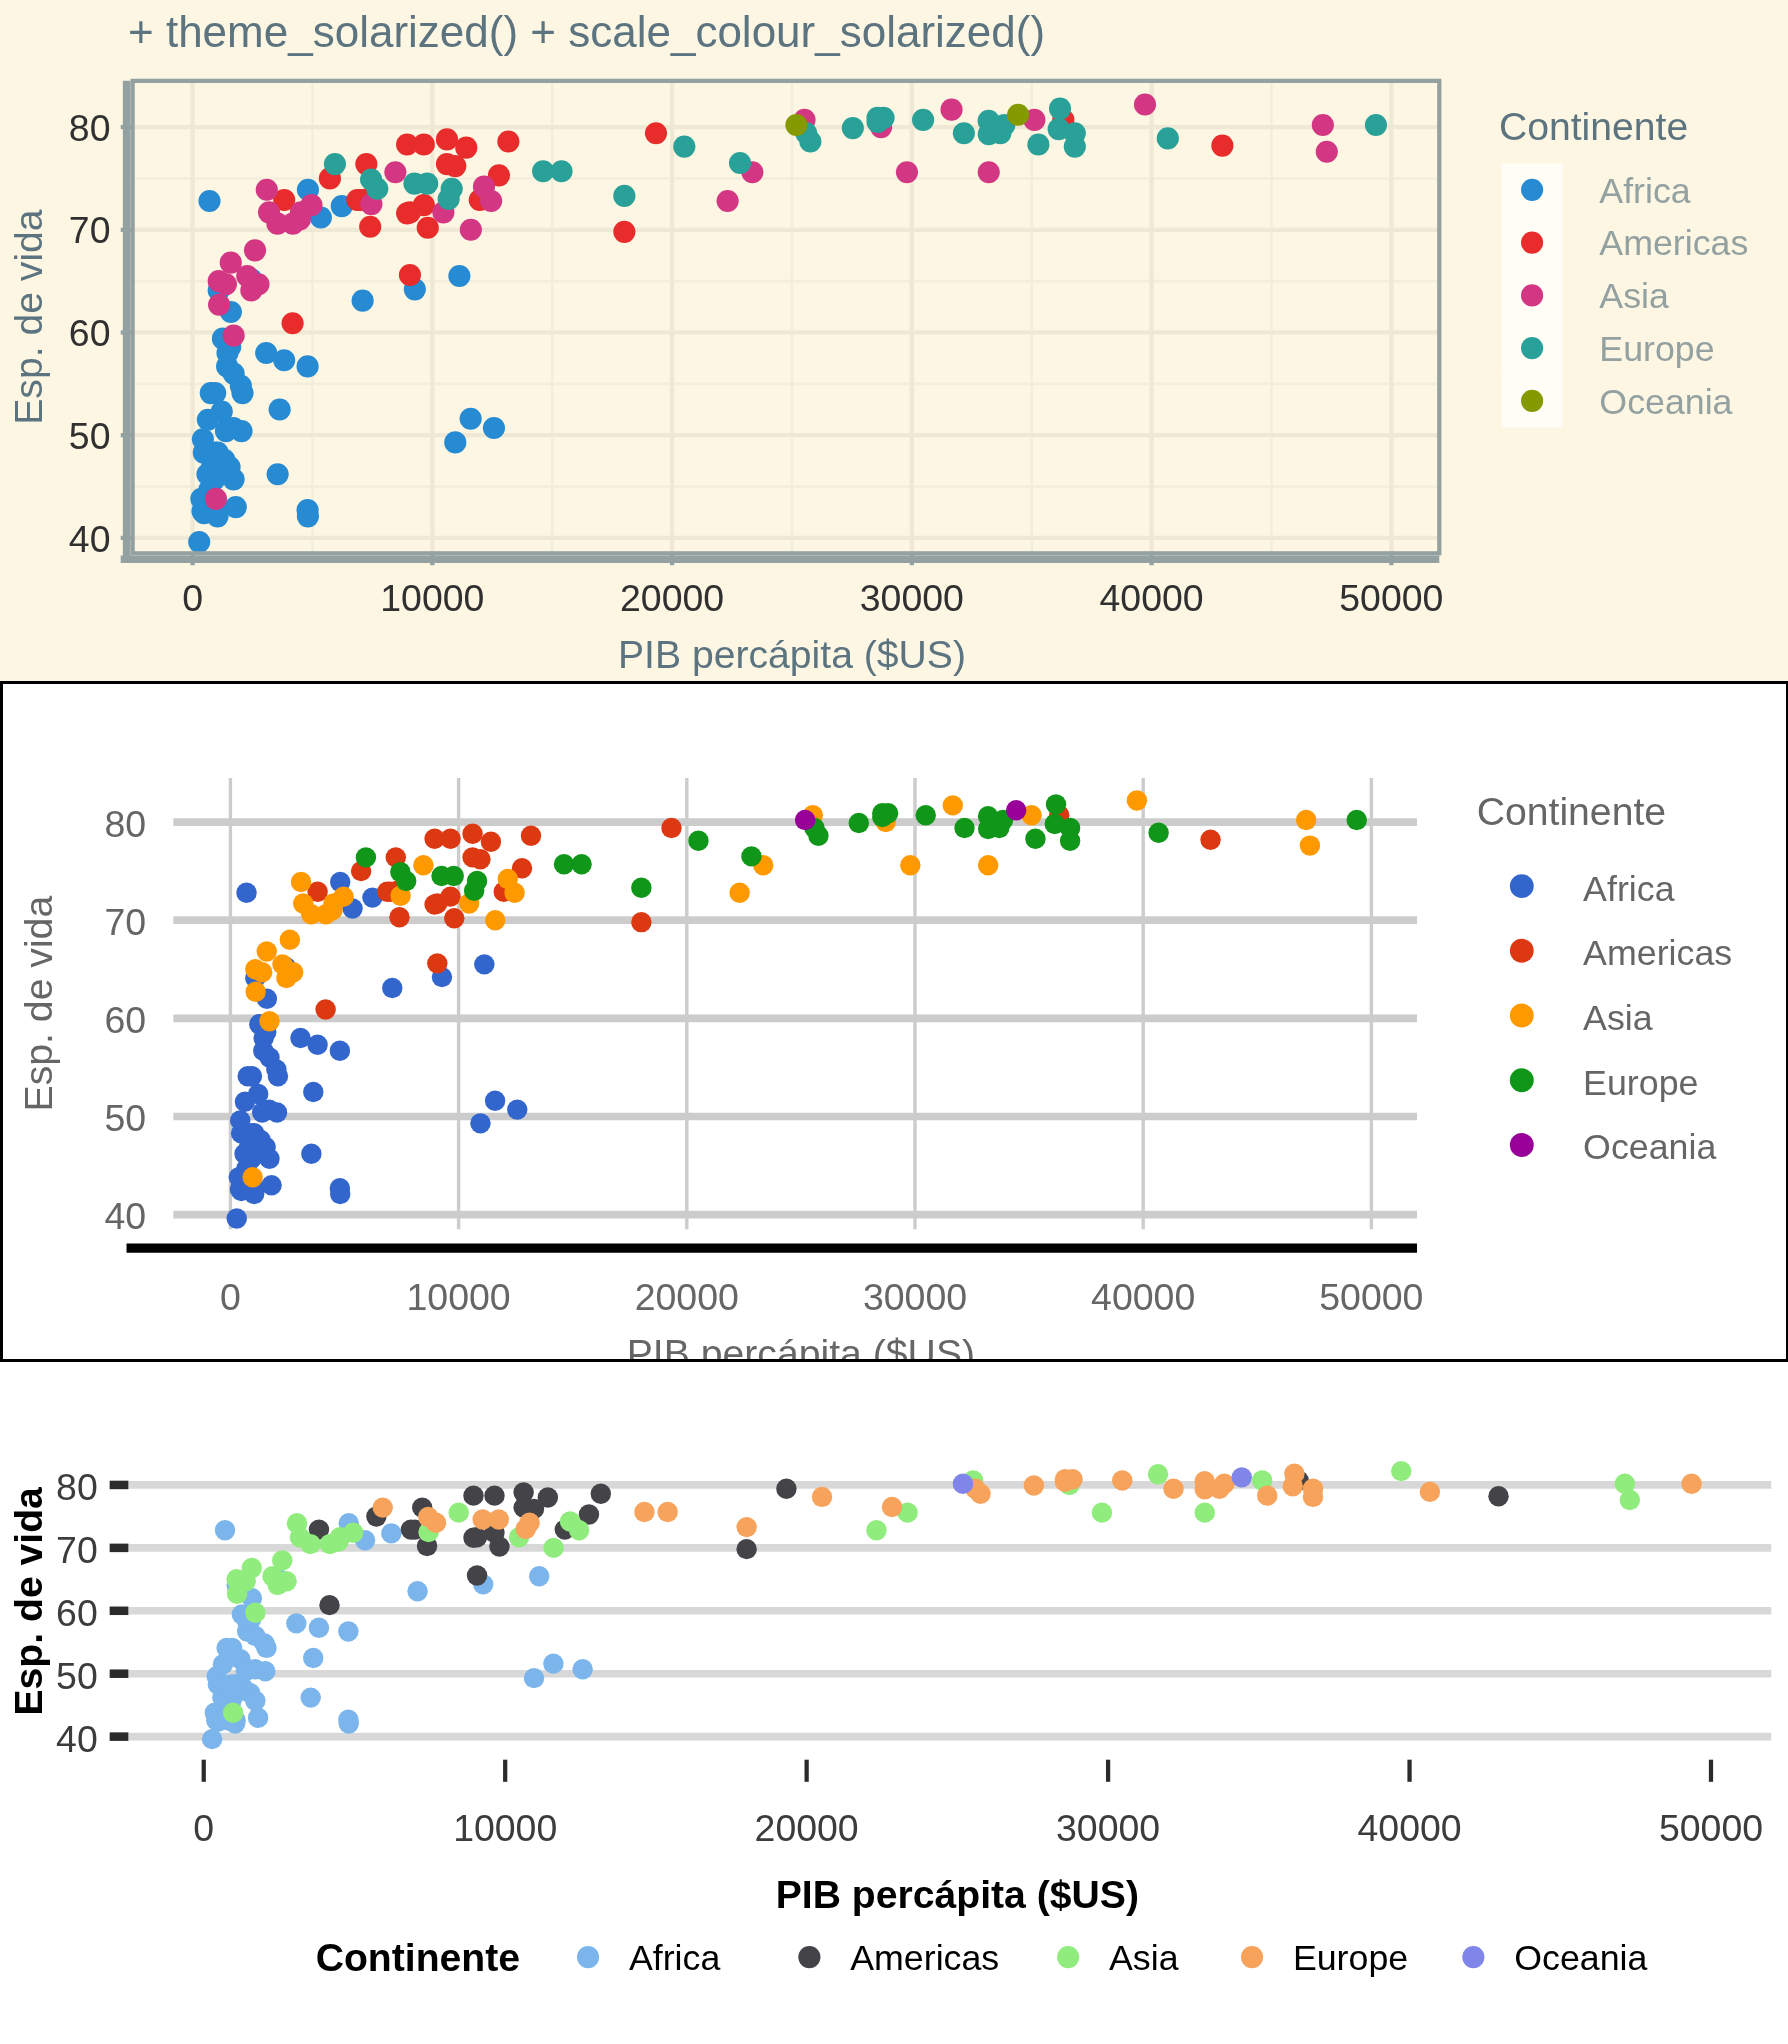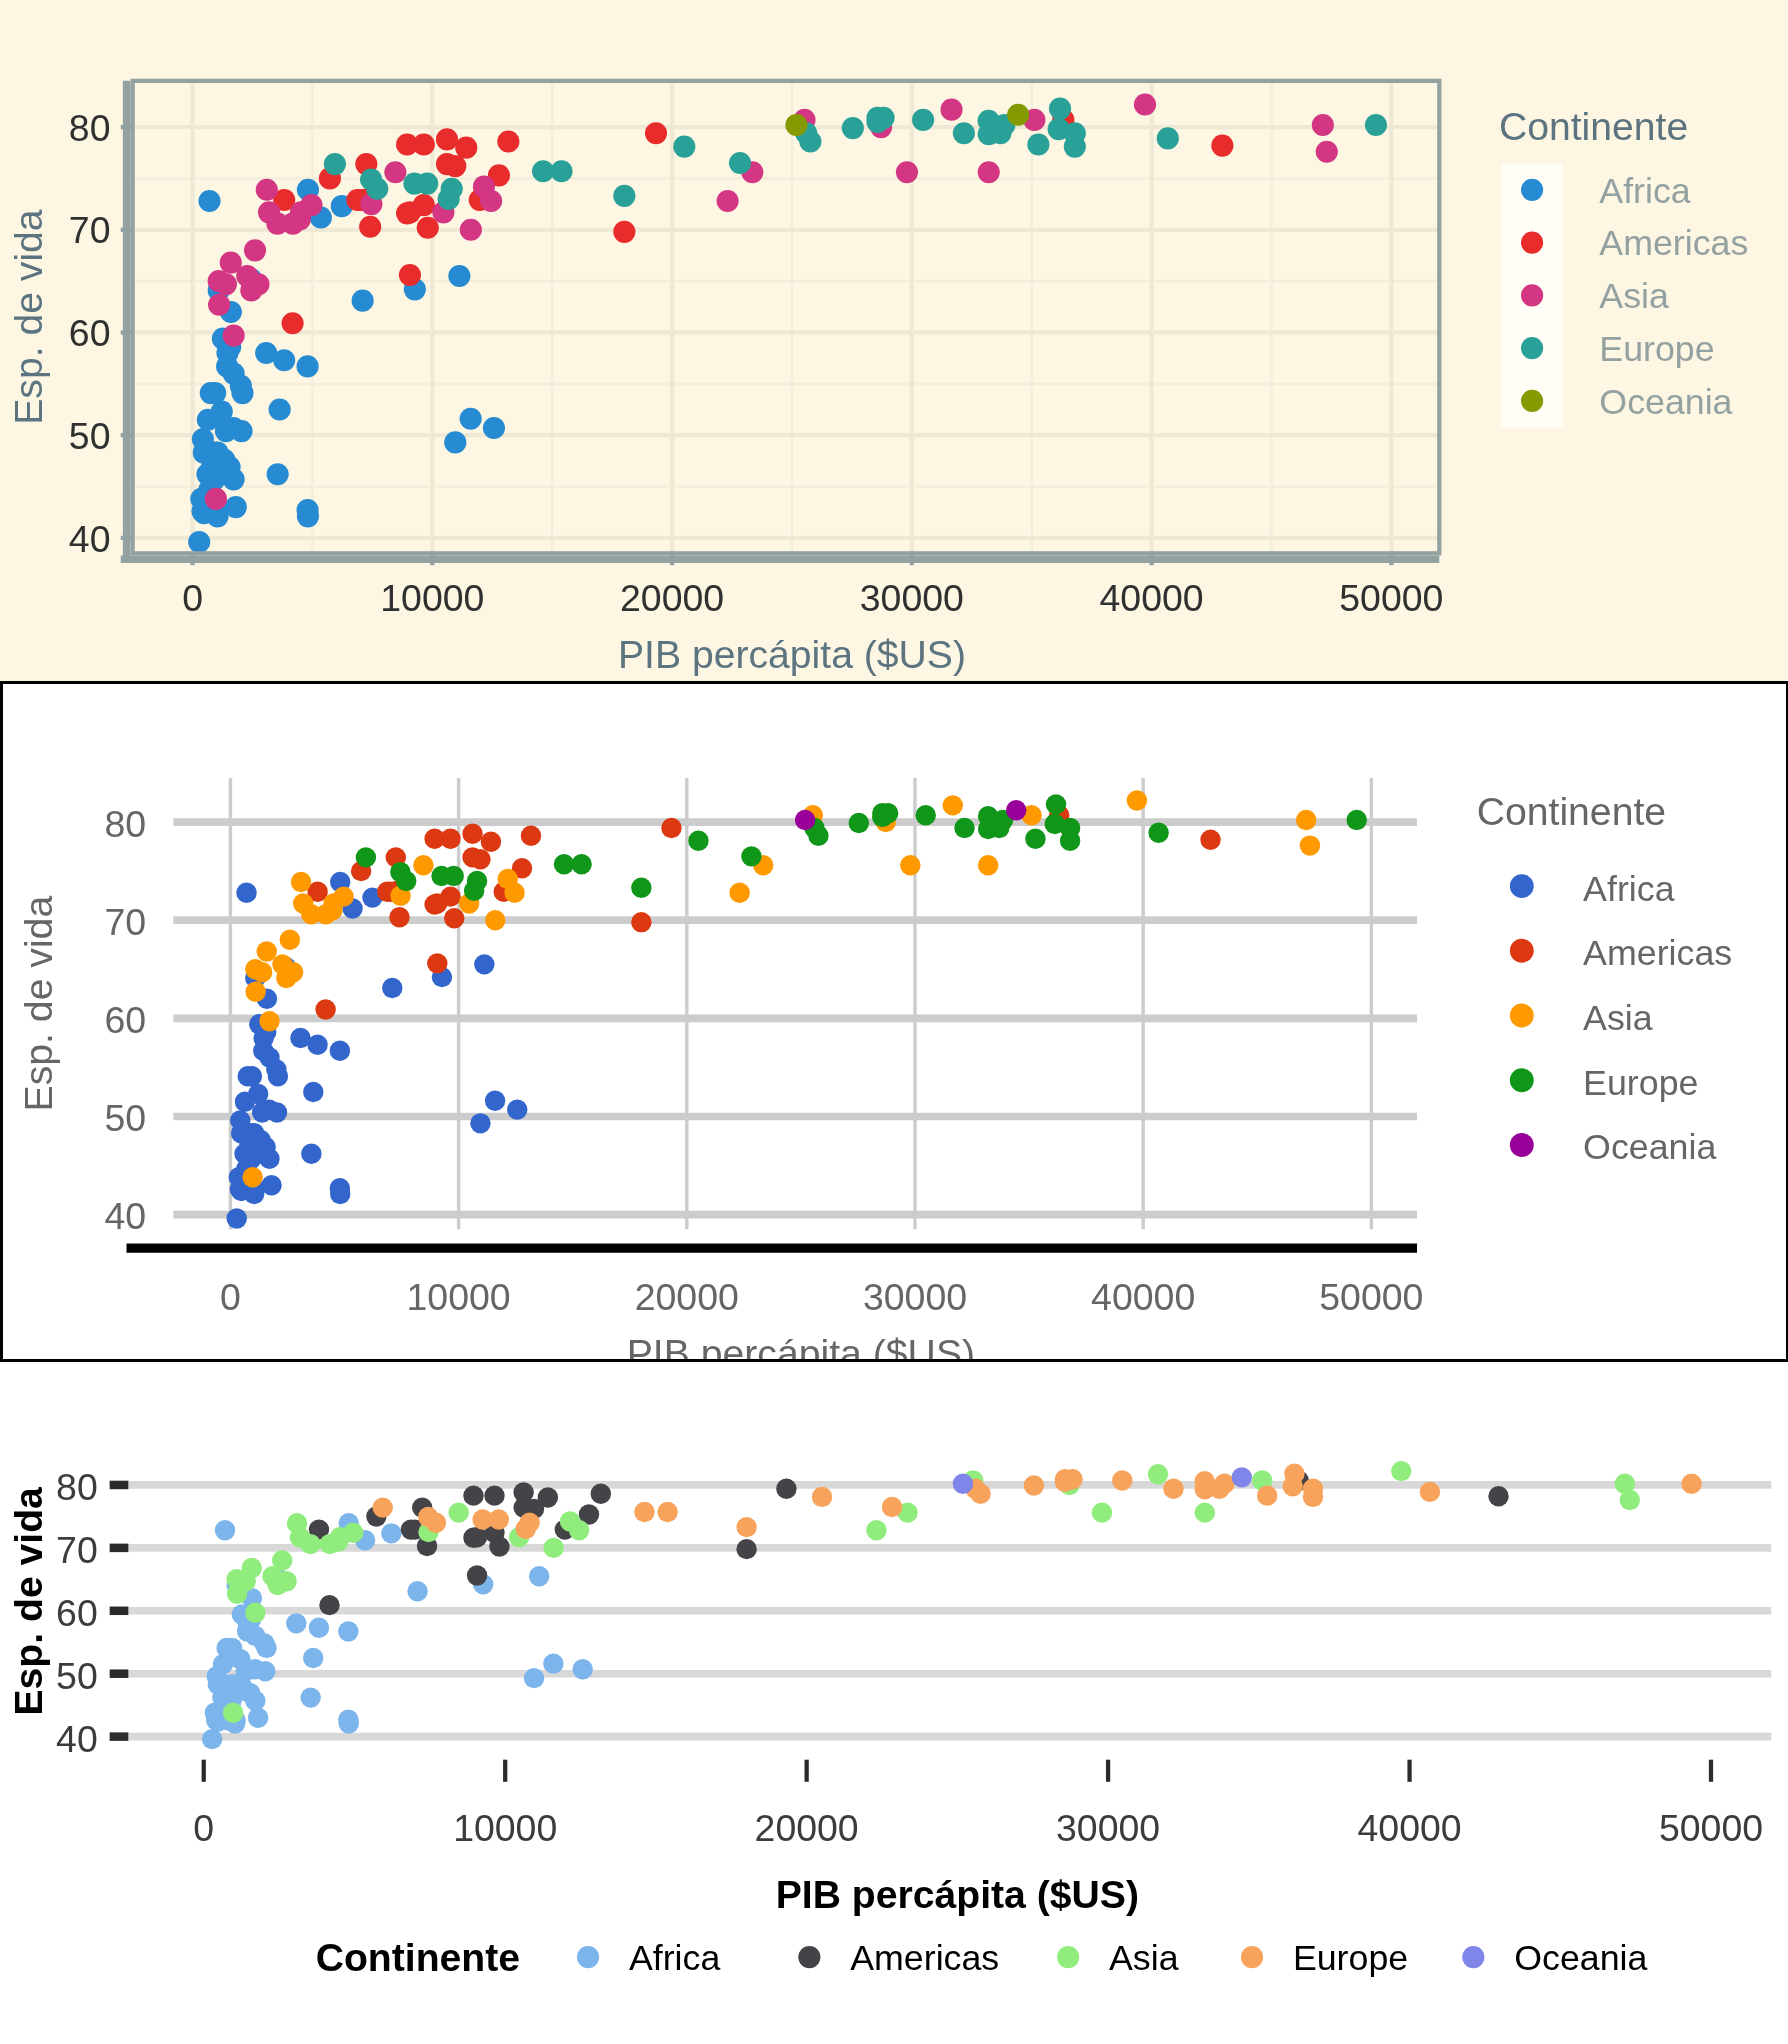--- a/index.html
+++ b/index.html
@@ -53,20 +53,21 @@
   .hc-tick{fill:#3c3c3c;}
   .hc-leg-title{fill:#000000;font-weight:bold;}
   .hc-leg-lab{fill:#000000;}
 </style>
 </head>
 <body>
 
 <div id="root">
 
   <div class="panel" id="panel-solarized">
+    <div class="plot-title" id="title-solarized">+ theme_solarized() + scale_colour_solarized()</div>
     <svg id="svg-solarized" width="1789" height="681" viewBox="0 0 2100 800">
         <g>
           <rect x="155" y="95" width="1535" height="555" fill="#FDF6E3"></rect>
           <line x1="155" x2="1690" y1="571.5760869565217" y2="571.5760869565217" stroke="#F3EDDC" stroke-width="3"></line>
           <line x1="155" x2="1690" y1="450.92391304347825" y2="450.92391304347825" stroke="#F3EDDC" stroke-width="3"></line>
           <line x1="155" x2="1690" y1="330.27173913043475" y2="330.27173913043475" stroke="#F3EDDC" stroke-width="3"></line>
           <line x1="155" x2="1690" y1="209.6195652173913" y2="209.6195652173913" stroke="#F3EDDC" stroke-width="3"></line>
           <line x1="366.2385321100918" x2="366.2385321100918" y1="95" y2="650" stroke="#F3EDDC" stroke-width="3"></line>
           <line x1="647.8899082568807" x2="647.8899082568807" y1="95" y2="650" stroke="#F3EDDC" stroke-width="3"></line>
           <line x1="929.5412844036697" x2="929.5412844036697" y1="95" y2="650" stroke="#F3EDDC" stroke-width="3"></line>

